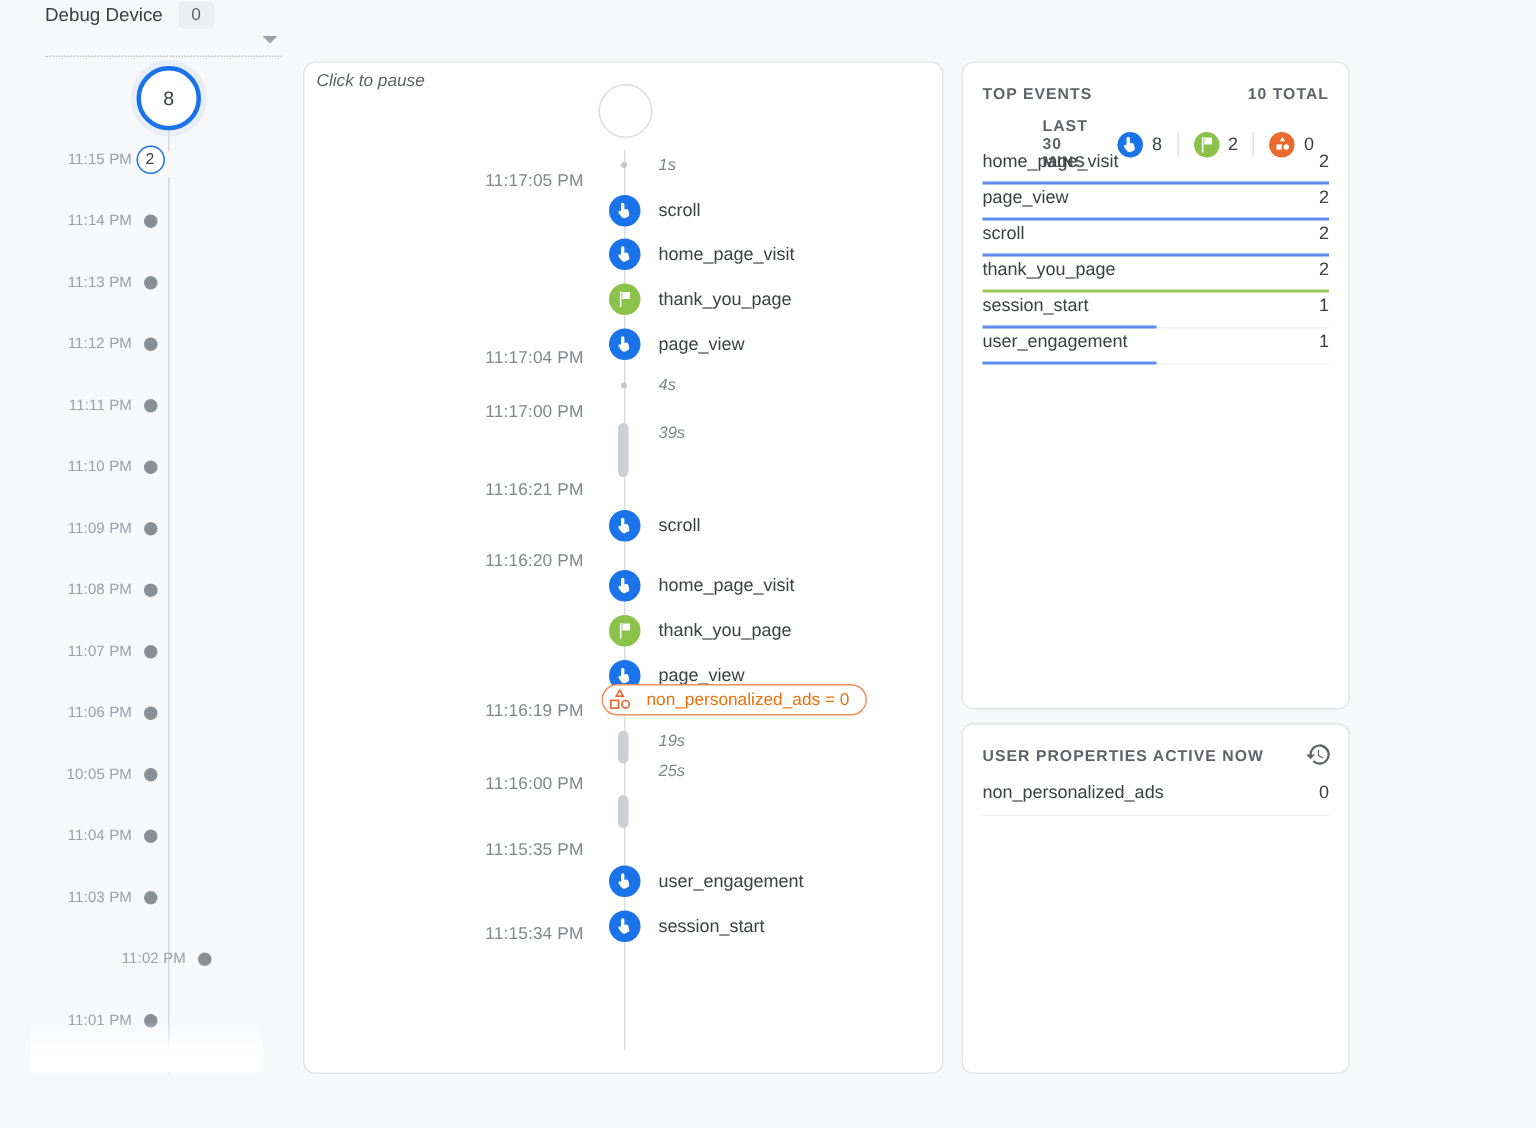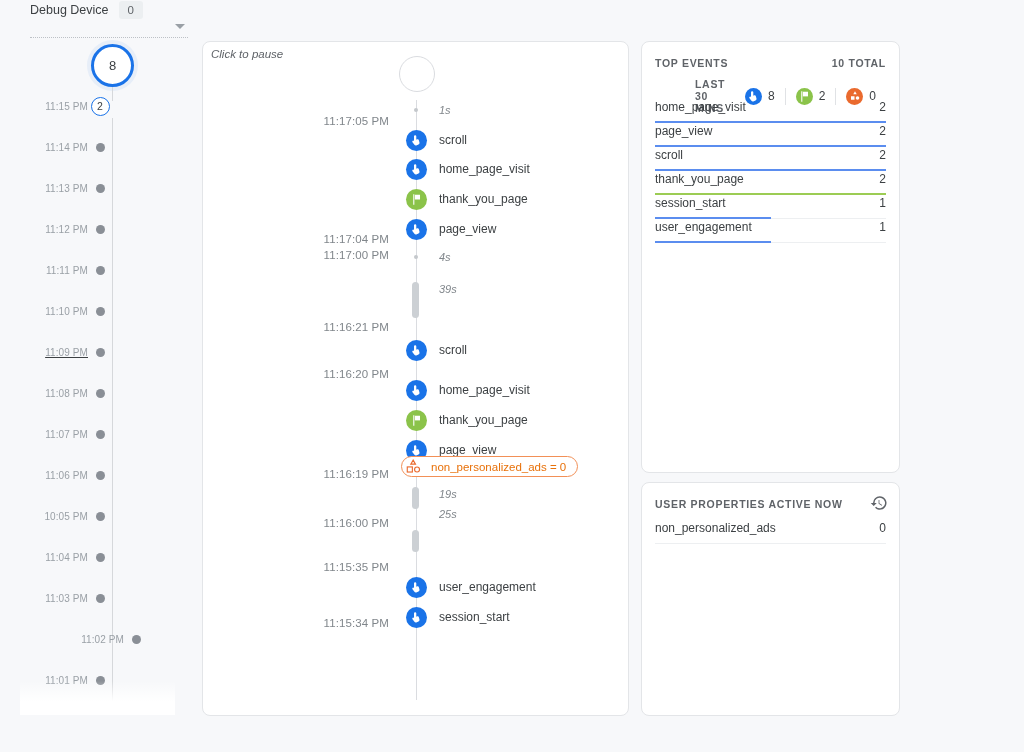--- a/index.html
+++ b/index.html
@@ -239,21 +239,21 @@
             <span class="tl-dot"></span>
           </div>
           <div class="tl-row" style="top: 220px;">
             <span class="tl-time">11:11 PM</span>
             <span class="tl-dot"></span>
           </div>
           <div class="tl-row" style="top: 261px;">
             <span class="tl-time">11:10 PM</span>
             <span class="tl-dot"></span>
           </div>
-          <div class="tl-row" style="top: 302px; text-decoration: underline;">
+          <div class="tl-row" style="top: 302px;">
             <span class="tl-time">11:09 PM</span>
             <span class="tl-dot"></span>
           </div>
           <div class="tl-row" style="top: 343px;">
             <span class="tl-time">11:08 PM</span>
             <span class="tl-dot"></span>
           </div>
           <div class="tl-row" style="top: 384px;">
             <span class="tl-time">11:07 PM</span>
             <span class="tl-dot"></span>
@@ -328,21 +328,21 @@
               <path d="M9.5 2.2a2.1 2.1 0 0 1 2.1 2.1v6.1l1.7-.5a2.6 2.6 0 0 1 3.2 1.9l1 4.1c.35 1.5-.4 3-1.8 3.6l-3.1 1.3a4 4 0 0 1-4.8-1.3L4.6 15a1.8 1.8 0 0 1 .4-2.6 1.8 1.8 0 0 1 2.4.4v-8.5A2.1 2.1 0 0 1 9.5 2.2z"></path>
             </svg>
           </div>
           <div class="ev-label">page_view</div>
         </div>
         <div class="ev-time" style="top: 190px;">11:17:04 PM</div>
         <div>
           <div class="gap-dot" style="top: 213px;"></div>
           <div class="gap-label" style="top: 209px;">4s</div>
         </div>
-        <div class="ev-time" style="top: 206px;">11:17:00 PM</div>
+        <div class="ev-time" style="top: 226px;">11:17:00 PM</div>
         <div>
           <div class="gap-cap" style="top: 240px; height: 36px;"></div>
           <div class="gap-label" style="top: 241px;">39s</div>
         </div>
         <div class="ev-time" style="top: 278px;">11:16:21 PM</div>
         <div class="ev" style="top: 298px;">
           <div class="ev-icon blue">
             <svg viewBox="0 0 24 24" width="13" height="13" fill="#fff">
               <path d="M9.5 2.2a2.1 2.1 0 0 1 2.1 2.1v6.1l1.7-.5a2.6 2.6 0 0 1 3.2 1.9l1 4.1c.35 1.5-.4 3-1.8 3.6l-3.1 1.3a4 4 0 0 1-4.8-1.3L4.6 15a1.8 1.8 0 0 1 .4-2.6 1.8 1.8 0 0 1 2.4.4v-8.5A2.1 2.1 0 0 1 9.5 2.2z"></path>
             </svg>

